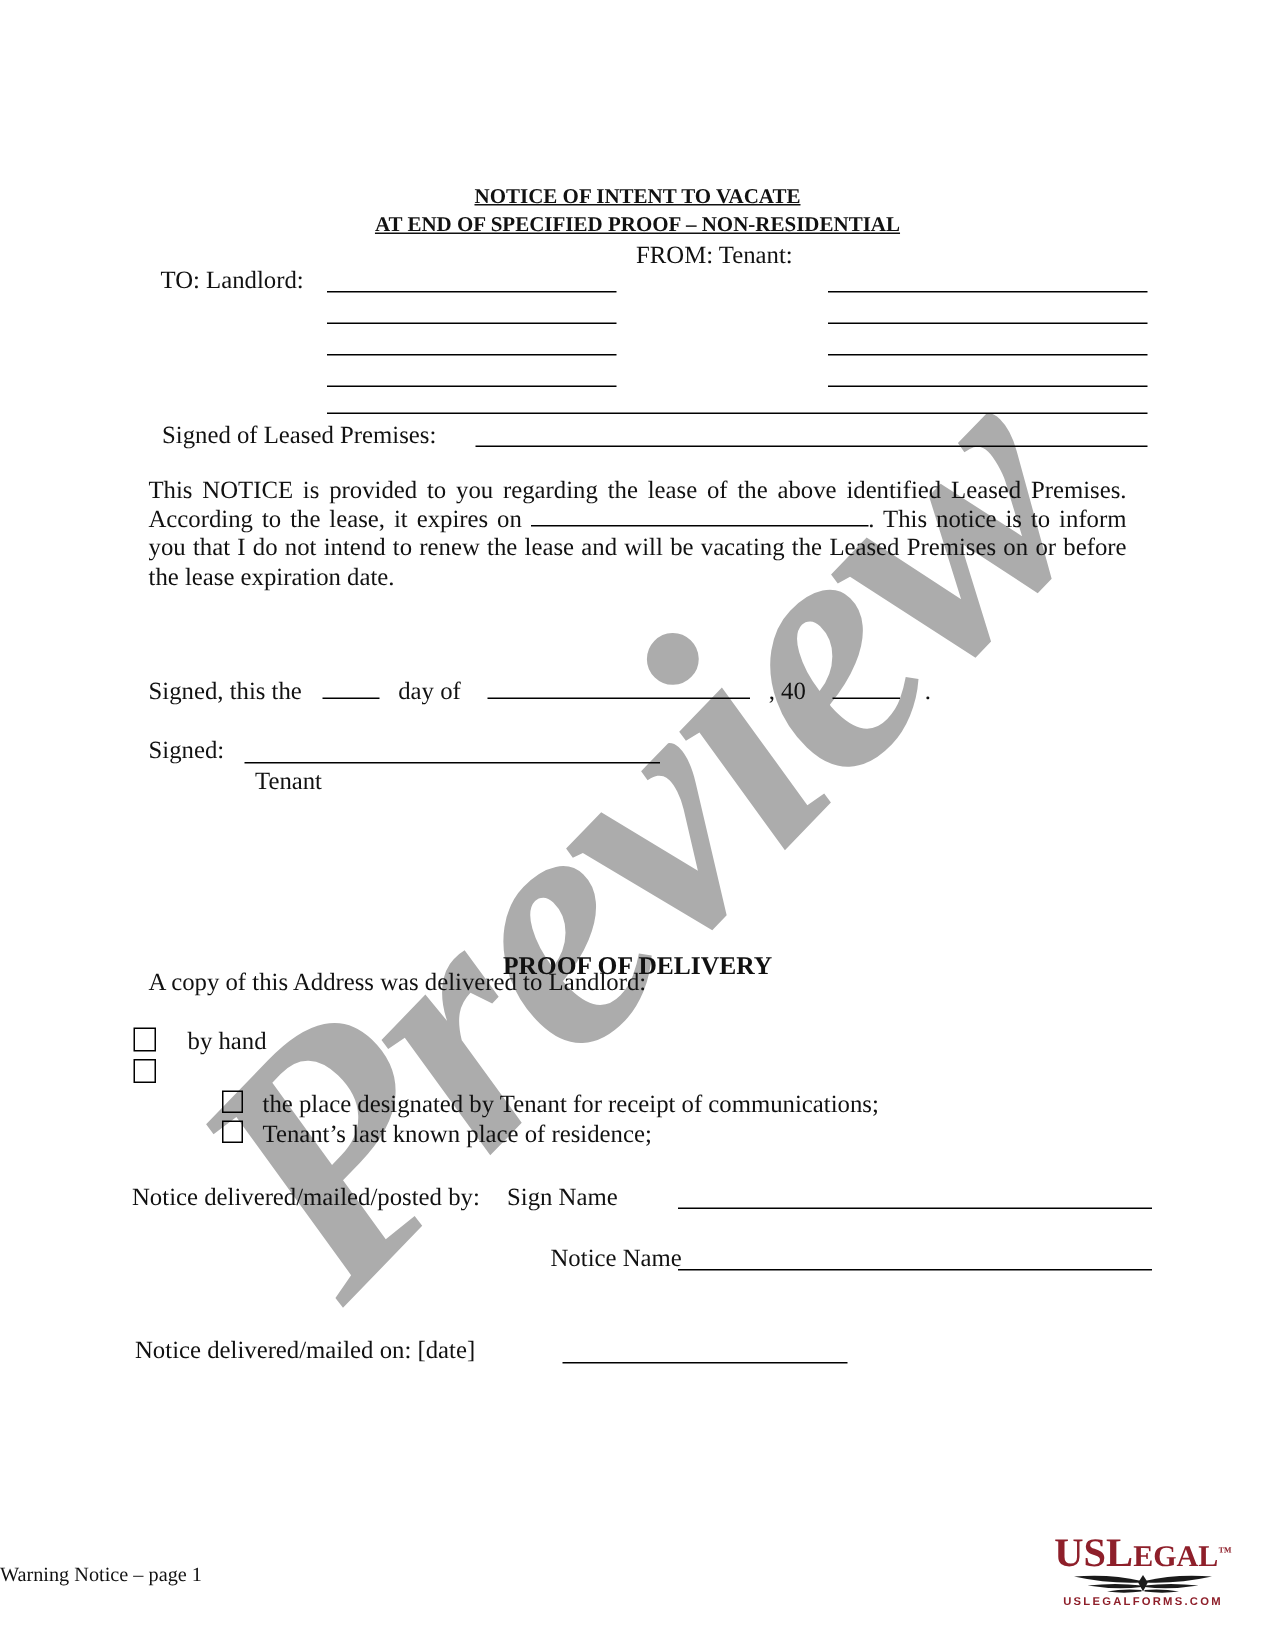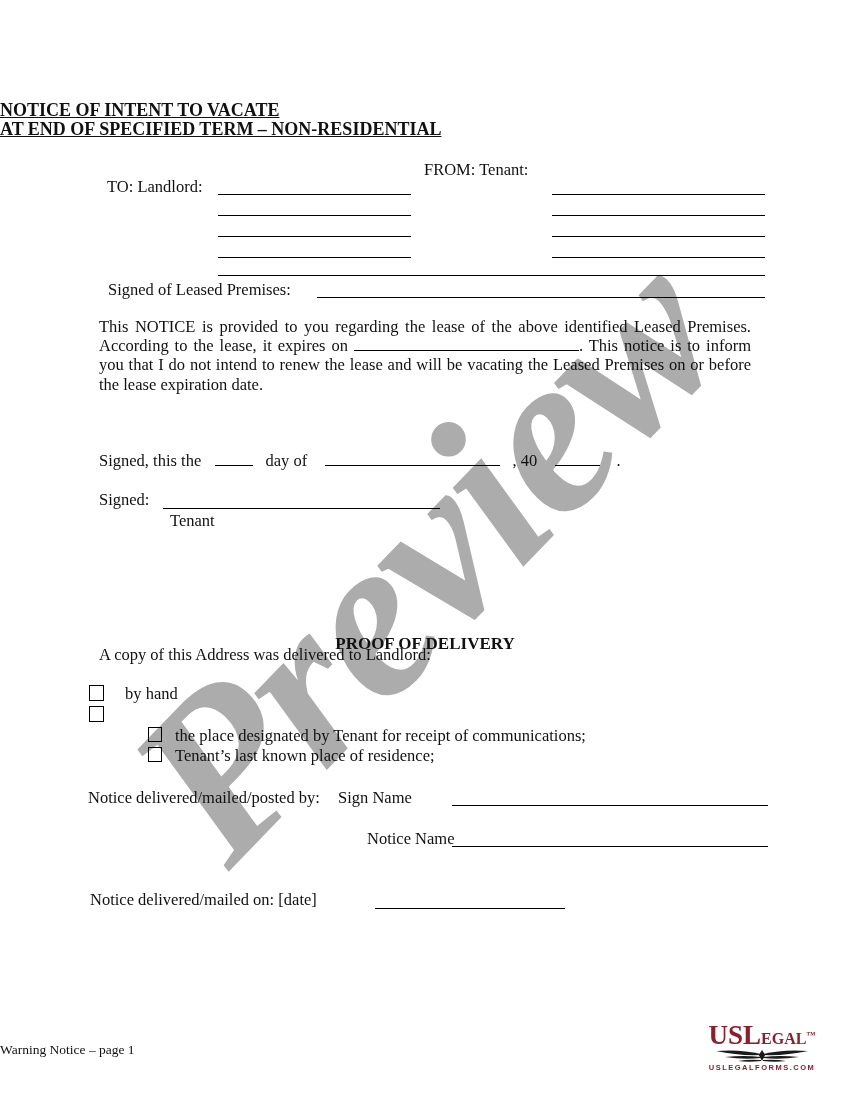--- a/index.html
+++ b/index.html
@@ -14,52 +14,52 @@
   .watermark {
     position:absolute; left:425px; top:557px;
     transform:translate(-50%,-50%) rotate(-46deg);
     font-family:"Liberation Serif", serif;
     font-weight:bold; font-style:italic;
     font-size:230px; color:#ACACAC; white-space:nowrap;
     z-index:0; letter-spacing:-4px;
   }
   .content { position:absolute; inset:0; z-index:1; }
   
-  .title-line { position:absolute; left:0; right:0; text-align:left;
-    font-weight:bold; font-size:18px; text-decoration:underline; }
+  .title-line { position:absolute; left:0; right:0; text-align:center;
+    font-weight:bold; font-size:14px; text-decoration:underline;margin-top:24px; }
   
   .bl { position:absolute; border-top:1.5px solid #000; height:0; }
   
   .iblank { display:inline-block; border-bottom:1.5px solid #000; height:13px; }
   .para-line { position:absolute; left:99px; width:652px; }
   .just { text-align:justify; text-align-last:justify; }
   .bold { font-weight:bold; }
   .cb { position:absolute; width:15px; height:16px; border:1.6px solid #000; background:transparent; }
   .cb-sm { position:absolute; width:14px; height:15px; border:1.6px solid #000; background:transparent; }
   
   .logo { position:absolute; left:699px; top:1022px; width:126px; text-align:center; }
   .brand { font-family:"Liberation Serif", serif; font-weight:bold; line-height:1; white-space:nowrap; }
   .brand-big { font-size:27px; }
-  .brand-small { font-size:16px; }
+  .brand-small { font-size:20px; }
   .brand-tm { font-size:9px; vertical-align:super; }
   .site { font-family:"Liberation Sans", sans-serif; font-weight:bold;
     font-size:7.5px; letter-spacing:1.5px; margin-top:1px; }
   .footer-page { position:absolute; left:0; right:0; top:1042px; text-align:left; font-size:13.5px; }
 </style>
 </head>
 <body>
 
 <div class="page">
 
   <div class="watermark">Preview</div>
 
   <div class="content">
 
     <div class="title-line" style="top:100px;">NOTICE OF INTENT TO VACATE</div>
-    <div class="title-line" style="top:119px;">AT END OF SPECIFIED TERM – NON-RESIDENTIAL</div>
+    <div class="title-line" style="top:119px;">AT END OF SPECIFIED PROOF – NON-RESIDENTIAL</div>
 
     <div class="abs" style="left:107px; top:177px;">TO: Landlord:</div>
     <div class="abs" style="left:424px; top:160px;">FROM: Tenant:</div>
 
     <div class="bl" style="left:218px; top:194px; width:193px;"></div>
     <div class="bl" style="left:218px; top:215px; width:193px;"></div>
     <div class="bl" style="left:218px; top:236px; width:193px;"></div>
     <div class="bl" style="left:218px; top:257px; width:193px;"></div>
 
     <div class="bl" style="left:552px; top:194px; width:213px;"></div>

